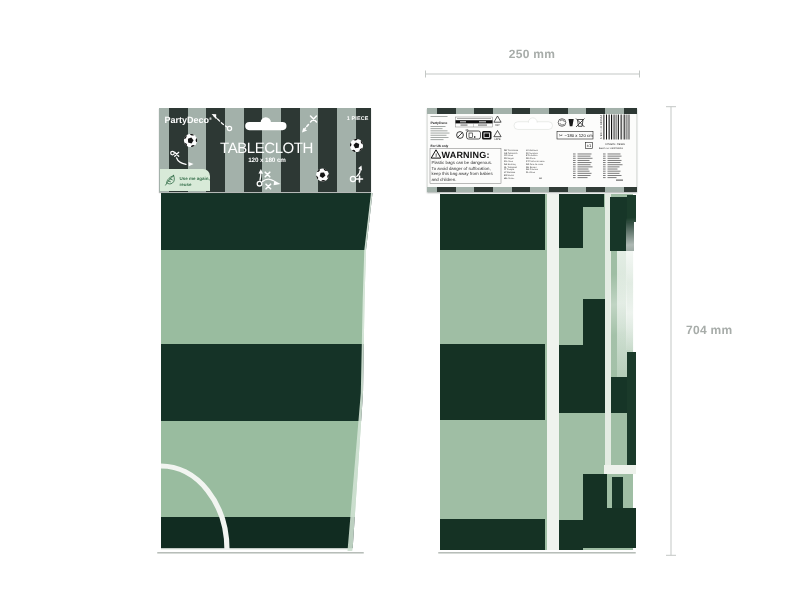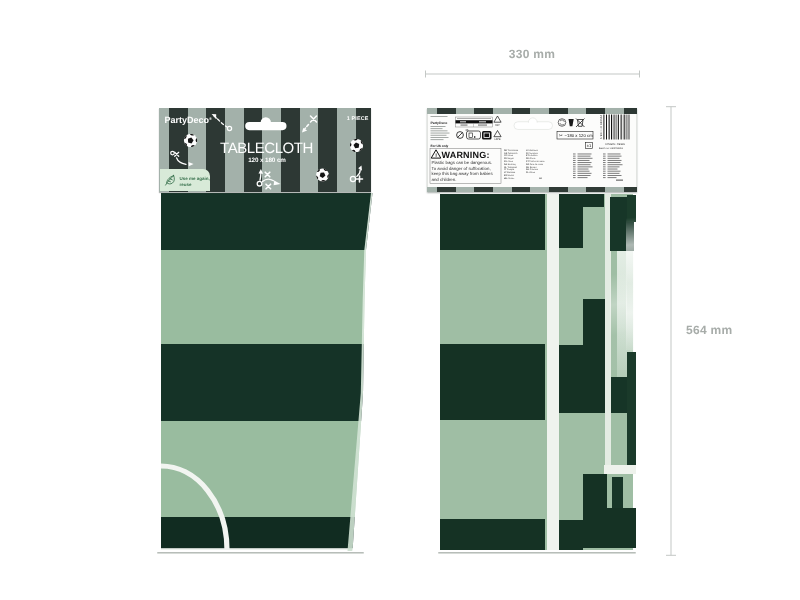--- a/index.html
+++ b/index.html
@@ -372,29 +372,29 @@
     </g>
   </svg>
 
   <svg class="abs" style="left:512px;top:114.6px;" width="44" height="17" viewBox="0 0 44 17">
     <rect x="2" y="6.8" width="38.5" height="7.6" rx="3.8" fill="#ffffff" stroke="#dfe2df" stroke-width="0.7"></rect>
     <circle cx="20.8" cy="7.2" r="4.3" fill="#ffffff" stroke="#dfe2df" stroke-width="0.7"></circle>
     <rect x="3" y="7.8" width="36.5" height="5.6" rx="2.8" fill="#ffffff"></rect>
     <circle cx="20.8" cy="7.4" r="3.6" fill="#ffffff"></circle>
   </svg>
 
-  <div class="abs" style="left:425px;top:46.5px;width:214px;text-align:center;font-size:12px;font-weight:bold;color:#a6aba8;letter-spacing:0.3px;filter:opacity(0.99);">330 mm</div>
+  <div class="abs" style="left:425px;top:46.5px;width:214px;text-align:center;font-size:12px;font-weight:bold;color:#a6aba8;letter-spacing:0.3px;filter:opacity(0.99);">250 mm</div>
 
   <svg class="abs" style="left:424px;top:69px;" width="217" height="10" viewBox="0 0 217 10">
     <line x1="1.5" y1="1.5" x2="1.5" y2="8.5" stroke="#c3c7c5" stroke-width="1"></line>
     <line x1="215.5" y1="1.5" x2="215.5" y2="8.5" stroke="#c3c7c5" stroke-width="1"></line>
     <line x1="1.5" y1="5" x2="215.5" y2="5" stroke="#c3c7c5" stroke-width="1"></line>
   </svg>
 
-  <div class="abs" style="left:686px;top:323px;font-size:12px;font-weight:bold;color:#a6aba8;letter-spacing:0.3px;filter:opacity(0.99);">564 mm</div>
+  <div class="abs" style="left:686px;top:323px;font-size:12px;font-weight:bold;color:#a6aba8;letter-spacing:0.3px;filter:opacity(0.99);">704 mm</div>
 
   <svg class="abs" style="left:665px;top:106px;" width="12" height="450" viewBox="0 0 12 450">
     <line x1="1" y1="0.7" x2="11" y2="0.7" stroke="#c3c7c5" stroke-width="1"></line>
     <line x1="1" y1="449.3" x2="11" y2="449.3" stroke="#c3c7c5" stroke-width="1"></line>
     <line x1="6" y1="0.7" x2="6" y2="449.3" stroke="#c3c7c5" stroke-width="1"></line>
   </svg>
 
 </div>
 
 </body></html>

